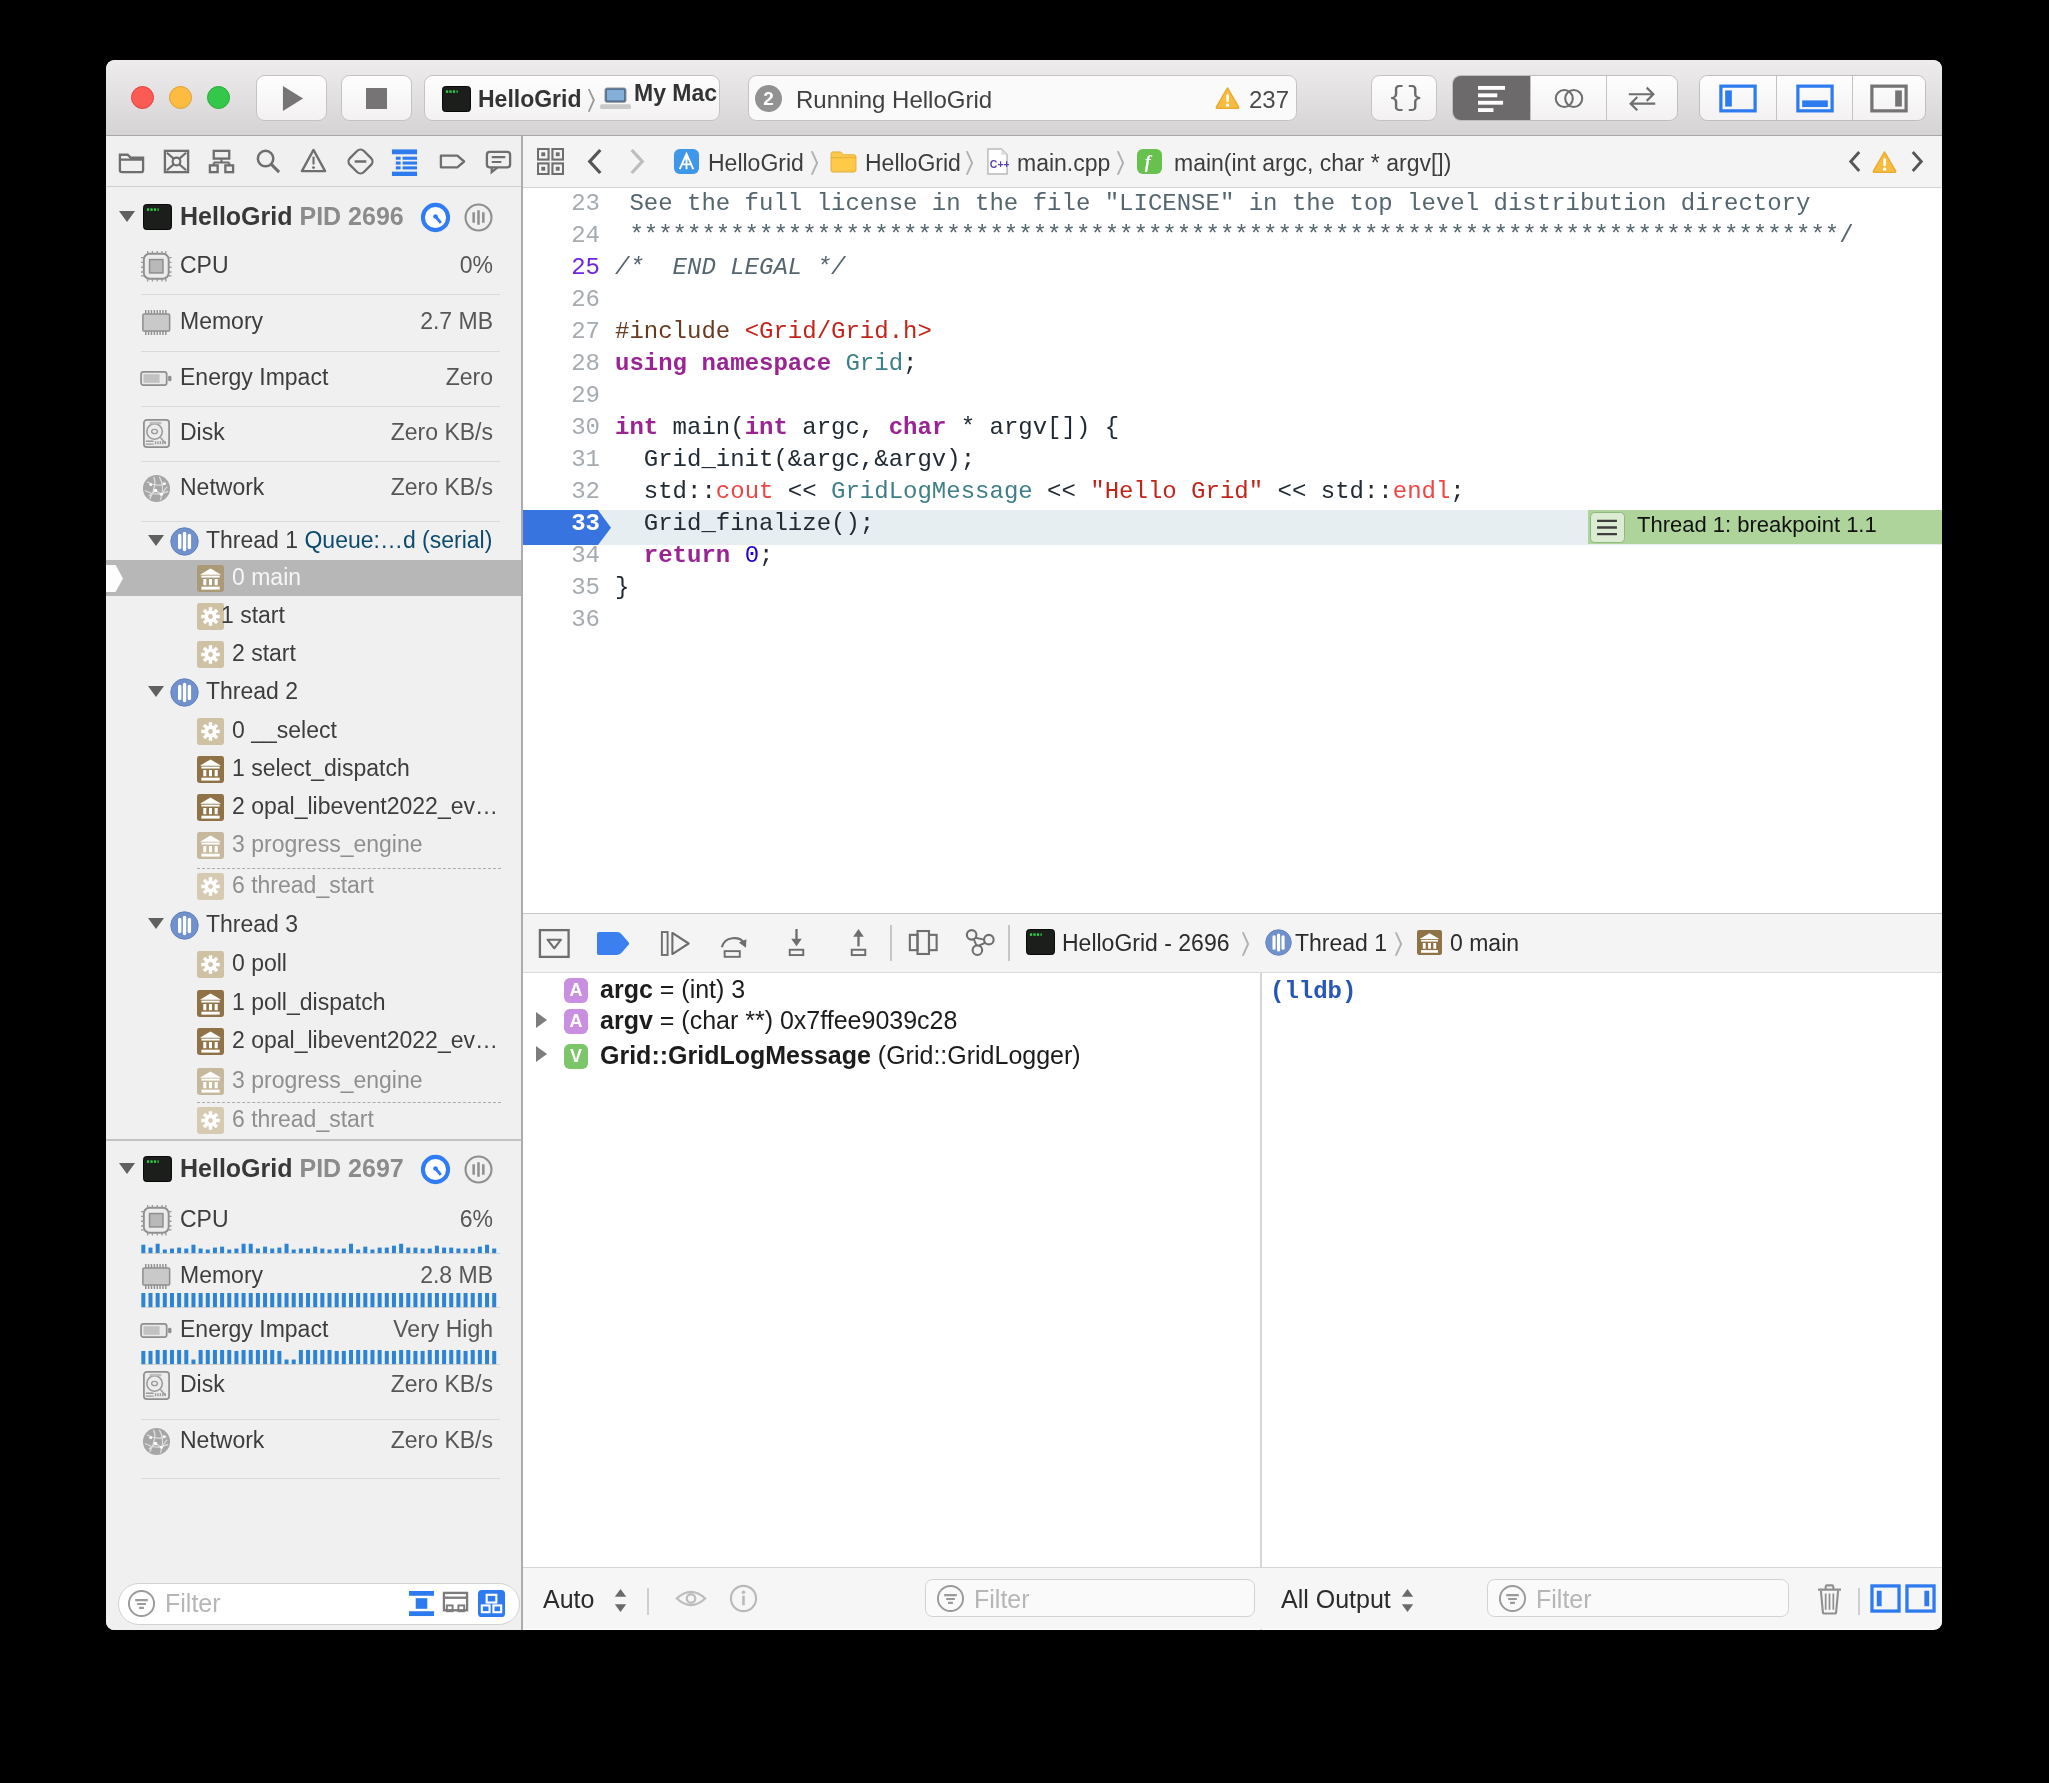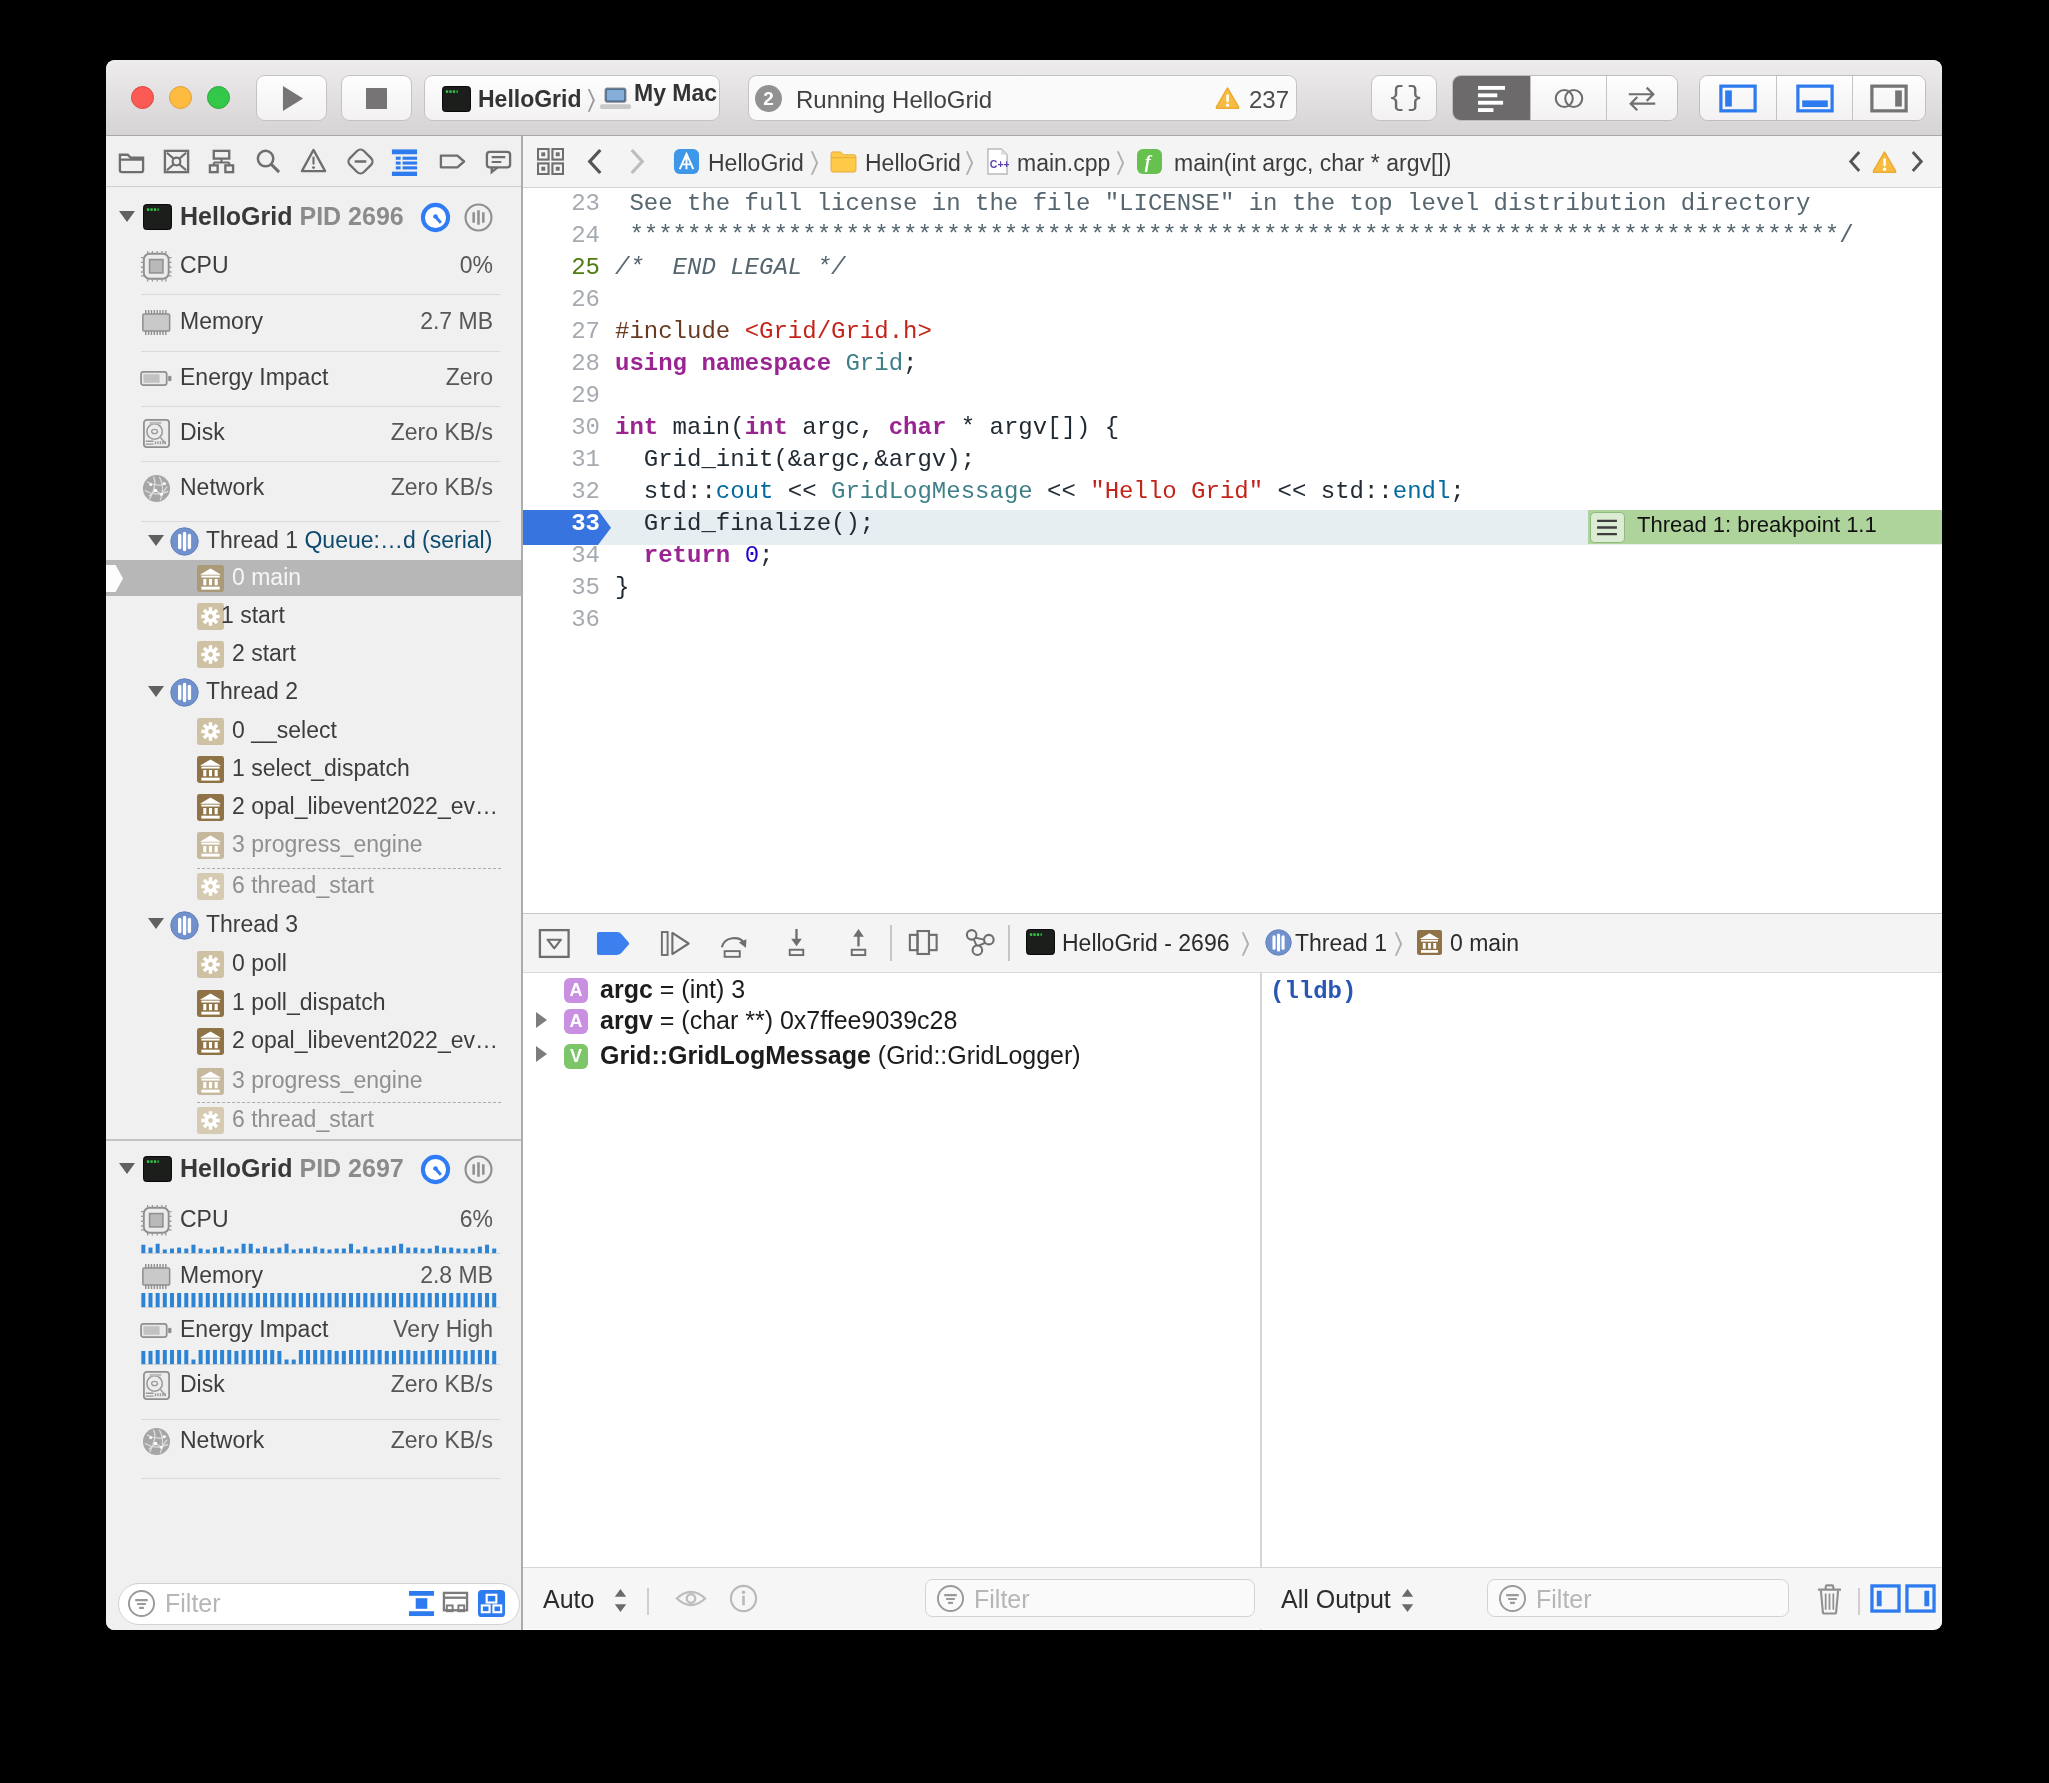--- a/index.html
+++ b/index.html
@@ -10,21 +10,21 @@
 .seg{top:15.3px;height:46px;border-radius:8.6px;border:1.4px solid #bfbdbd;overflow:hidden;display:flex}
 .segc{display:flex;align-items:center;justify-content:center;background:linear-gradient(180deg,#fefefe,#f3f1f1)}
 .t{font-size:25px;color:#3d3d3d;white-space:nowrap}
 .sep{left:35px;width:359px;height:1px;background:#dadada}
 .dash{left:91px;width:304px;height:0;border-top:1.9px dashed #ababab}
 .dtri{width:0;height:0;border-left:8.6px solid transparent;border-right:8.6px solid transparent;border-top:11.5px solid #606060}
 .gval{font-size:23px;color:#575757;text-align:right;left:220px;width:167px}
 .rt{font-size:23px;white-space:nowrap}
 pre{font-family:"Liberation Mono",monospace;font-size:24px;line-height:32px}
 .cmt{color:#55666f}.kw{color:#9b2493;font-weight:bold}.pp{color:#6a3a20}.str{color:#c3241a}
-.nm{color:#1b00d0}.pur{color:#0369a1}.teal{color:#3e7f88}
+.nm{color:#1b00d0}.pur{color:#ef4444}.teal{color:#3e7f88}
 .ffield{border:1.9px solid #d2d2d2;border-radius:21px;background:#fff}
 .fph{color:#b6b6b6;font-size:25px}
 .badge{width:24px;height:25px;border-radius:5.7px;color:#fff;font-size:18px;font-weight:bold;text-align:center;line-height:25px}
 .vt{font-size:25px;color:#1c1c1c;white-space:nowrap}
 .chev{color:#b0b0b0;font-size:27px;font-weight:100}
 </style></head>
 <body>
 <div id="win">
     <div class="a" id="toolbar"></div>
     <div class="a tl" style="left:25px;background:#fc5b55;border:1px solid #e0443e"></div>
@@ -837,21 +837,21 @@
     <div class="a" style="left:1482px;top:450px;width:355px;height:34px;background:#aed39b"></div>
     <div class="a" style="left:1484px;top:452px;width:35px;height:31px;background:#dcecd2;border:1.9px solid #8fb97e;border-radius:4.8px"></div>
     <div class="a" style="left:1490px;top:459px">
       <svg width="22" height="17" viewBox="0 0 23 18" style="display:block">
         <path d="M1 2h21 M1 9h21 M1 16h21" stroke="#3e3e3e" stroke-width="2.6"></path>
       </svg>
     </div>
     <div class="a" style="left:1531px;top:452px;font-size:22px;color:#111">Thread 1: breakpoint 1.1</div>
     <pre class="a" style="left:417px;top:128px;width:77px;text-align:right"><span class="lnum" style="color:#a5abb0">23</span>
 <span class="lnum" style="color:#a5abb0">24</span>
-<span class="lnum" style="color:#4d7c0f">25</span>
+<span class="lnum" style="color:#6d28d9">25</span>
 <span class="lnum" style="color:#a5abb0">26</span>
 <span class="lnum" style="color:#a5abb0">27</span>
 <span class="lnum" style="color:#a5abb0">28</span>
 <span class="lnum" style="color:#a5abb0">29</span>
 <span class="lnum" style="color:#a5abb0">30</span>
 <span class="lnum" style="color:#a5abb0">31</span>
 <span class="lnum" style="color:#a5abb0">32</span>
 <span style="color:#fff;font-weight:bold">33</span>
 <span class="lnum" style="color:#a5abb0">34</span>
 <span class="lnum" style="color:#a5abb0">35</span>

